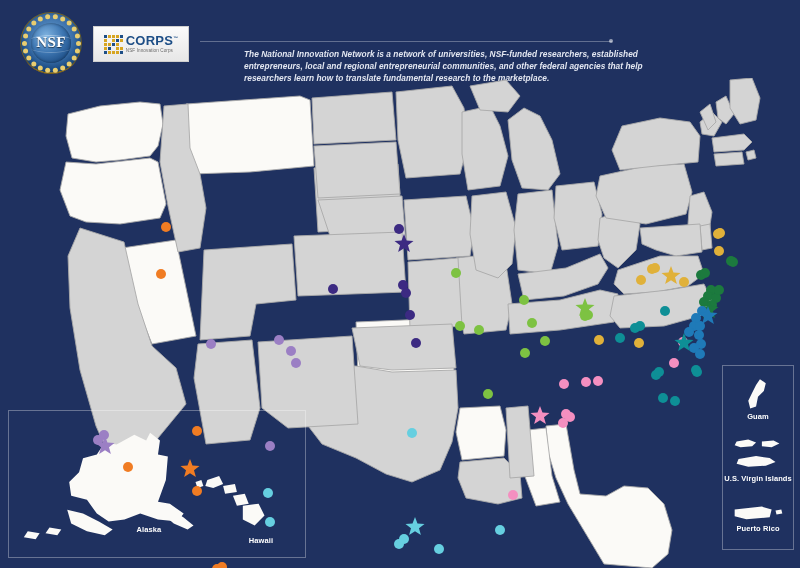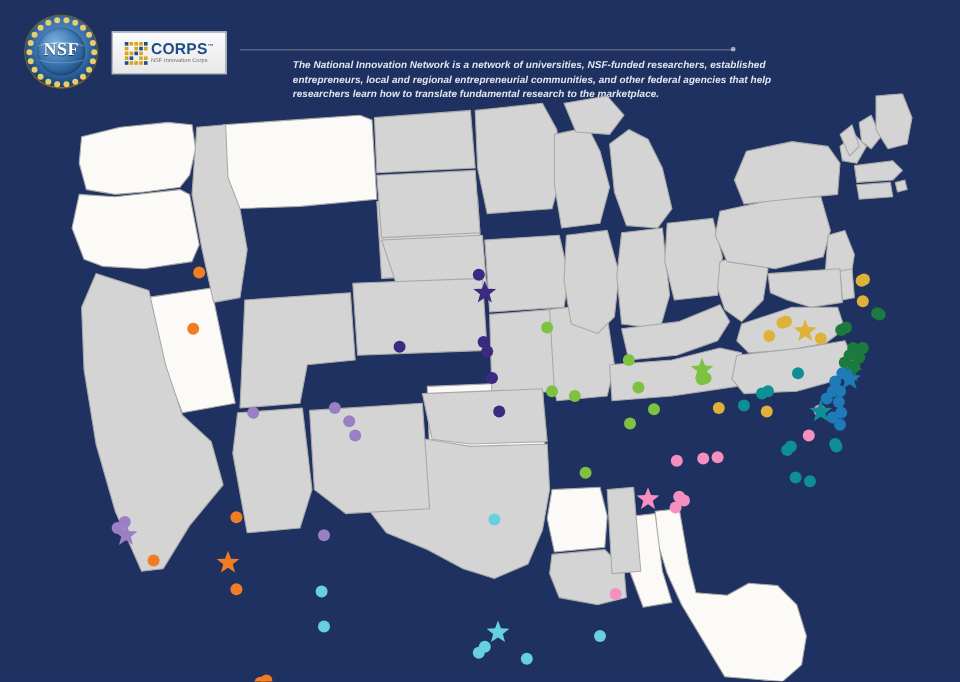--- a/index.html
+++ b/index.html
@@ -282,21 +282,58 @@
           <path d="M198,266 L252,262 L260,330 L250,362 L206,366 L194,300 Z"></path>
 
           <path d="M258,264 L352,258 L358,346 L288,350 L262,330 Z"></path>
 
           <path d="M80,150 L124,164 L138,226 L152,268 L176,290 L186,326 L158,360 L136,396 L118,398 L96,348 L80,292 L70,230 L68,178 Z"></path>
         </g>
       </g>
     </svg>
   </div>
 
-
+  <div id="ak-hi-frame" class="inset-frame">
+    <svg viewBox="0 0 298 148" width="296" height="146">
+      <g fill="#fbfaf7">
+        <path d="M108,34 L126,24 L138,30 L142,22 L152,30 L150,44 L160,46 L158,70 L150,92 L162,94 L176,104 L170,112 L150,110 L132,104 L116,110 L100,112 L88,104 L78,90 L62,86 L60,72 L70,62 L74,48 L88,44 L96,32 Z"></path>
+        <path d="M58,100 L74,104 L90,112 L104,120 L96,126 L78,122 L62,114 Z"></path>
+        <path d="M40,118 L52,120 L48,126 L36,124 Z"></path>
+        <path d="M18,122 L30,124 L26,130 L14,128 Z"></path>
+        <path d="M152,96 L164,100 L176,108 L186,116 L180,120 L166,114 L154,104 Z"></path>
+
+        <path d="M188,72 L194,70 L196,76 L190,78 Z"></path>
+        <path d="M200,70 L212,66 L216,74 L206,78 L198,76 Z"></path>
+        <path d="M216,76 L228,74 L230,82 L218,84 Z"></path>
+        <path d="M226,86 L238,84 L242,94 L230,96 Z"></path>
+        <path d="M236,96 L252,94 L258,106 L248,116 L236,110 Z"></path>
+      </g>
+    </svg>
+    <div class="inset-label" style="left:110px; top:114px; width:60px;">Alaska</div>
+    <div class="inset-label" style="left:222px; top:125px; width:60px;">Hawaii</div>
+  </div>
+
+  <div id="terr-frame" class="inset-frame">
+    <svg viewBox="0 0 72 185" width="70" height="183">
+      <g fill="#fbfaf7">
+
+        <path d="M38,12 L44,16 L42,24 L36,30 L34,40 L28,42 L26,34 L30,26 L34,18 Z"></path>
+
+        <path d="M14,76 L26,74 L34,77 L30,81 L18,82 L12,80 Z"></path>
+        <path d="M40,76 L52,75 L58,78 L50,82 L40,81 Z"></path>
+        <path d="M16,94 L34,91 L48,93 L54,97 L44,101 L26,102 L14,99 Z"></path>
+
+        <path d="M12,146 L40,143 L50,146 L48,154 L24,156 L12,153 Z"></path>
+        <path d="M54,147 L60,146 L61,150 L55,151 Z"></path>
+      </g>
+    </svg>
+    <div class="inset-label" style="left:0px; top:46px; width:70px;">Guam</div>
+    <div class="inset-label" style="left:-2px; top:108px; width:74px;">U.S. Virgin Islands</div>
+    <div class="inset-label" style="left:0px; top:158px; width:70px;">Puerto Rico</div>
+  </div>
 
   <div id="markers" style="position:absolute; left:0; top:0; width:800px; height:568px;">
       <div class="marker dot" style="left: 166px; top: 227px; width: 10px; height: 10px; background: rgb(240, 124, 35);"></div>
       <div class="marker dot" style="left: 161px; top: 274px; width: 10px; height: 10px; background: rgb(240, 124, 35);"></div>
       <div class="marker dot" style="left: 222px; top: 567px; width: 10px; height: 10px; background: rgb(240, 124, 35);"></div>
       <div class="marker dot" style="left: 197px; top: 431px; width: 10px; height: 10px; background: rgb(240, 124, 35);"></div>
       <div class="marker dot" style="left: 197px; top: 491px; width: 10px; height: 10px; background: rgb(240, 124, 35);"></div>
       <div class="marker dot" style="left: 128px; top: 467px; width: 10px; height: 10px; background: rgb(240, 124, 35);"></div>
       <div class="marker star-wrap" style="left: 190px; top: 469px;"><svg width="20" height="20" viewBox="0 0 20 20">
           <polygon points="10.00,0.00 12.47,6.60 19.51,6.91 13.99,11.30 15.88,18.09 10.00,14.20 4.12,18.09 6.01,11.30 0.49,6.91 7.53,6.60" fill="#f07c23"></polygon>

